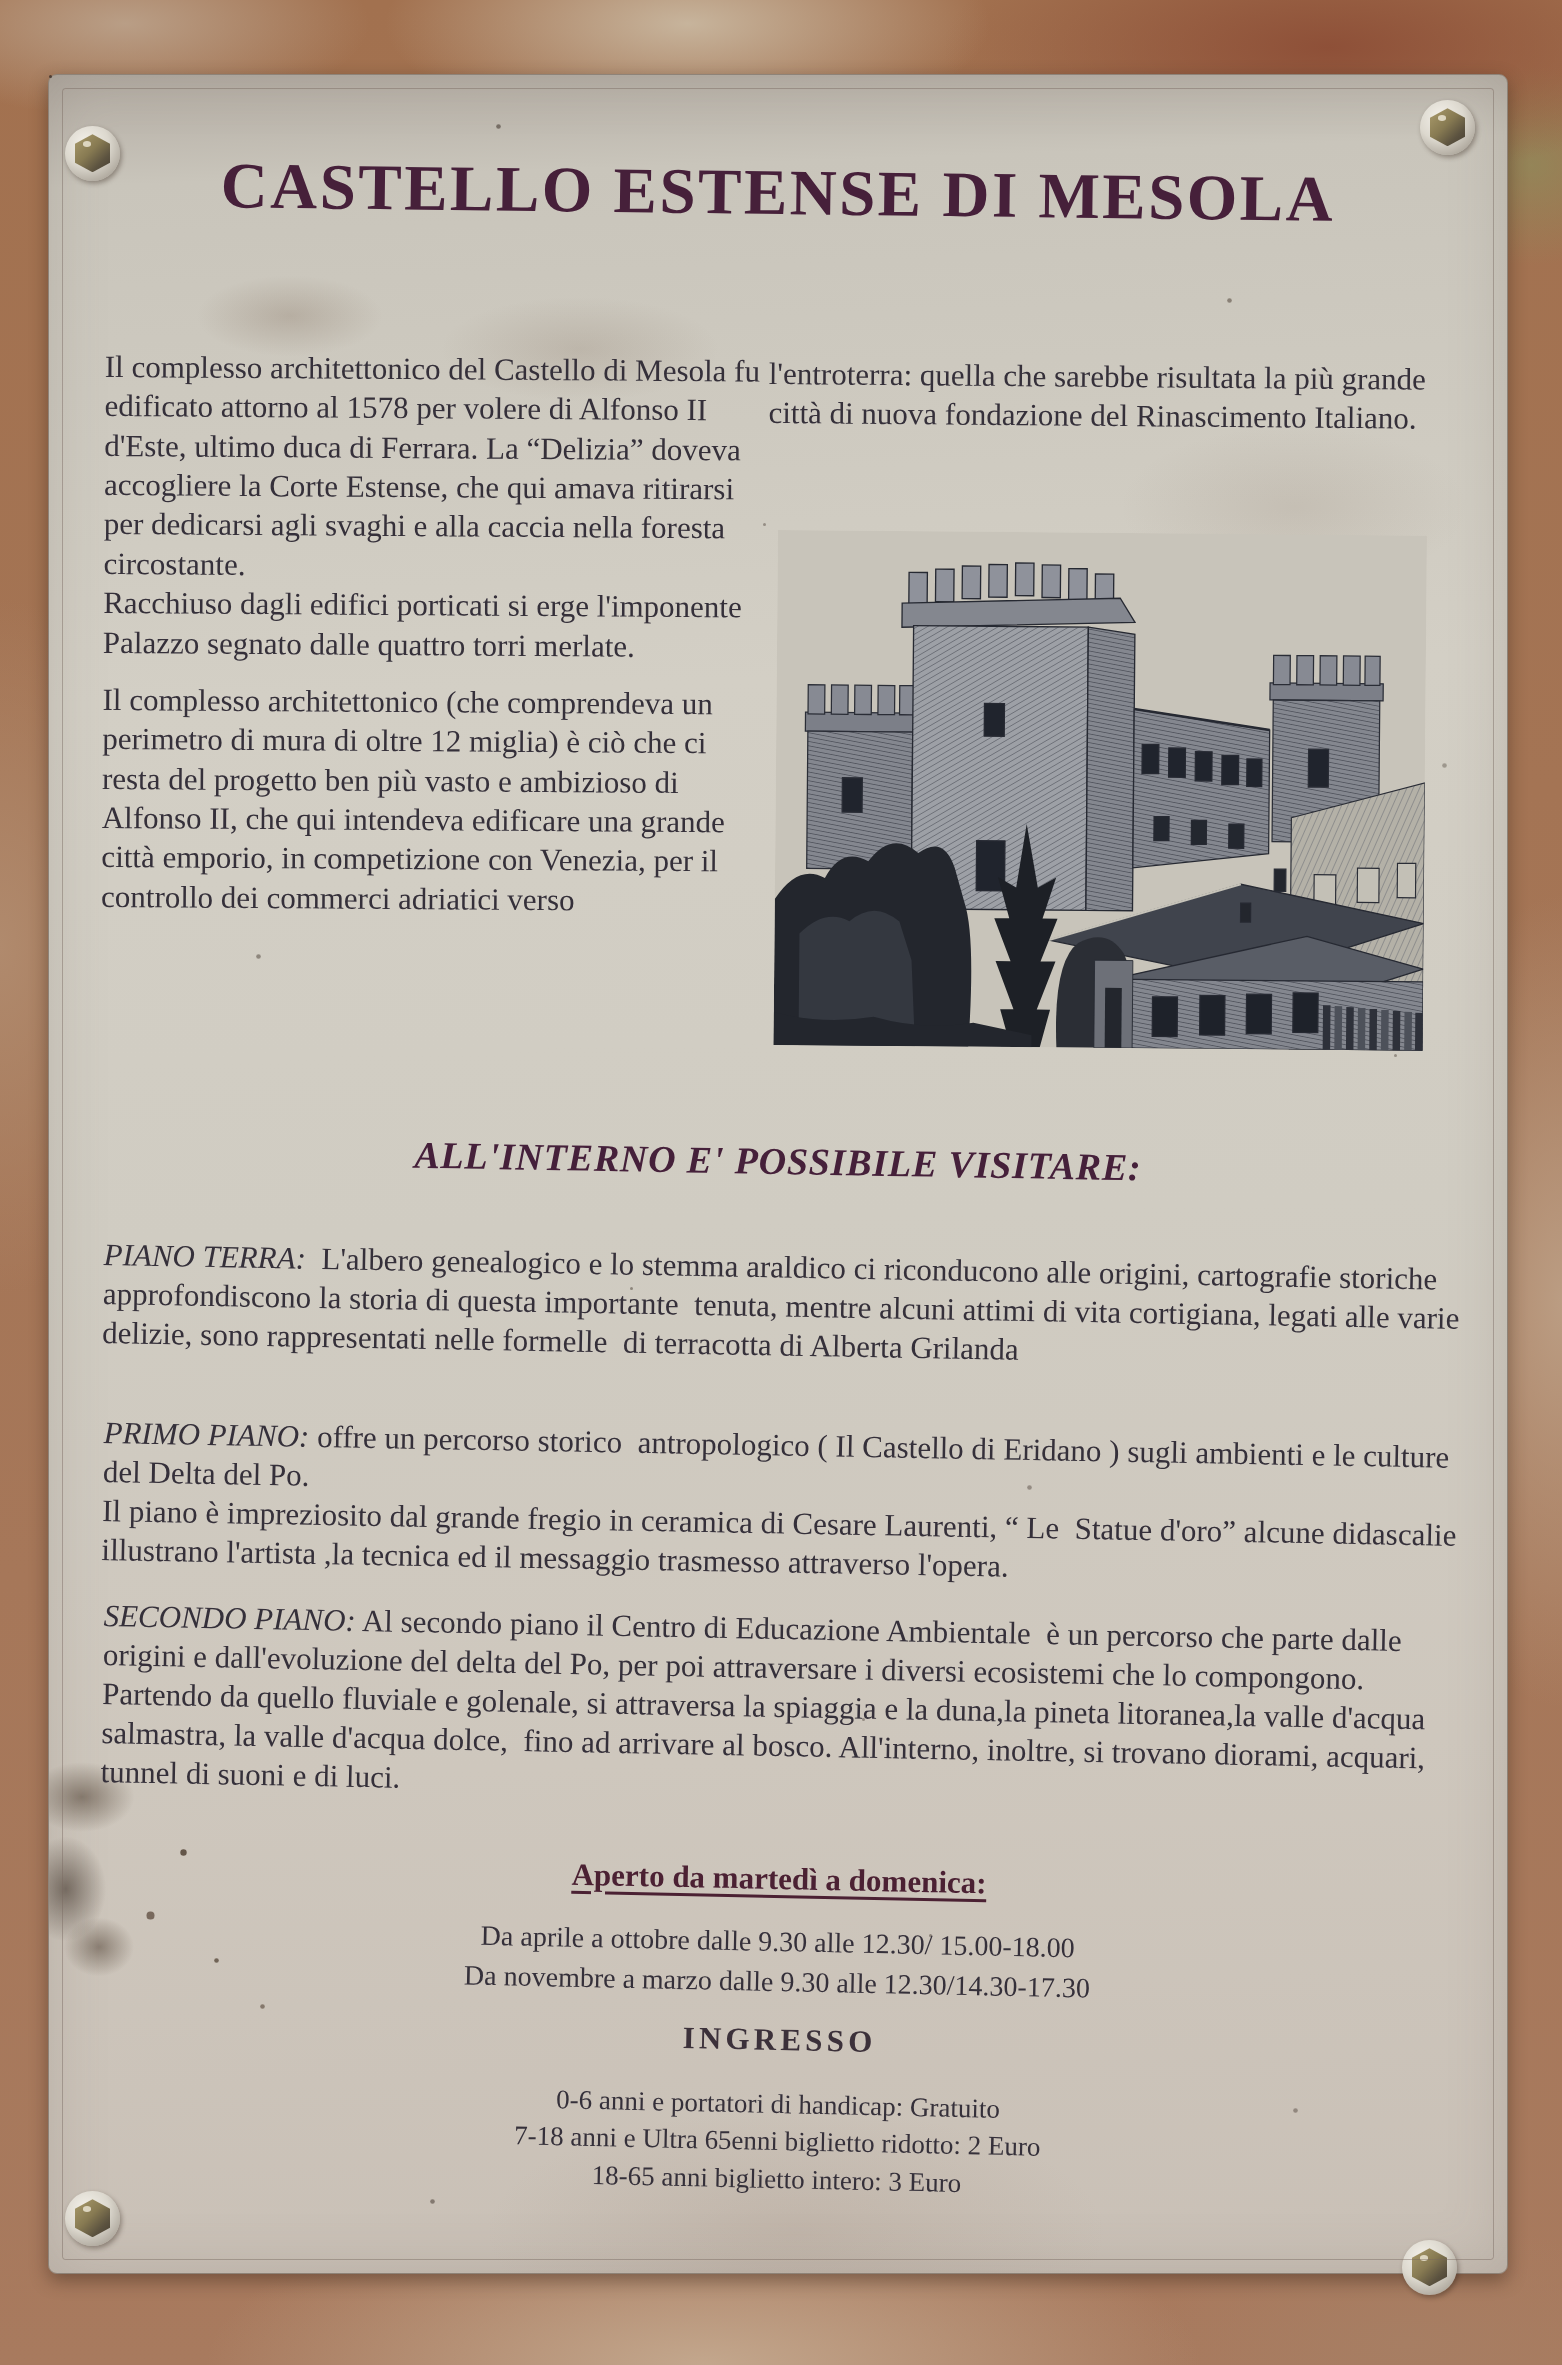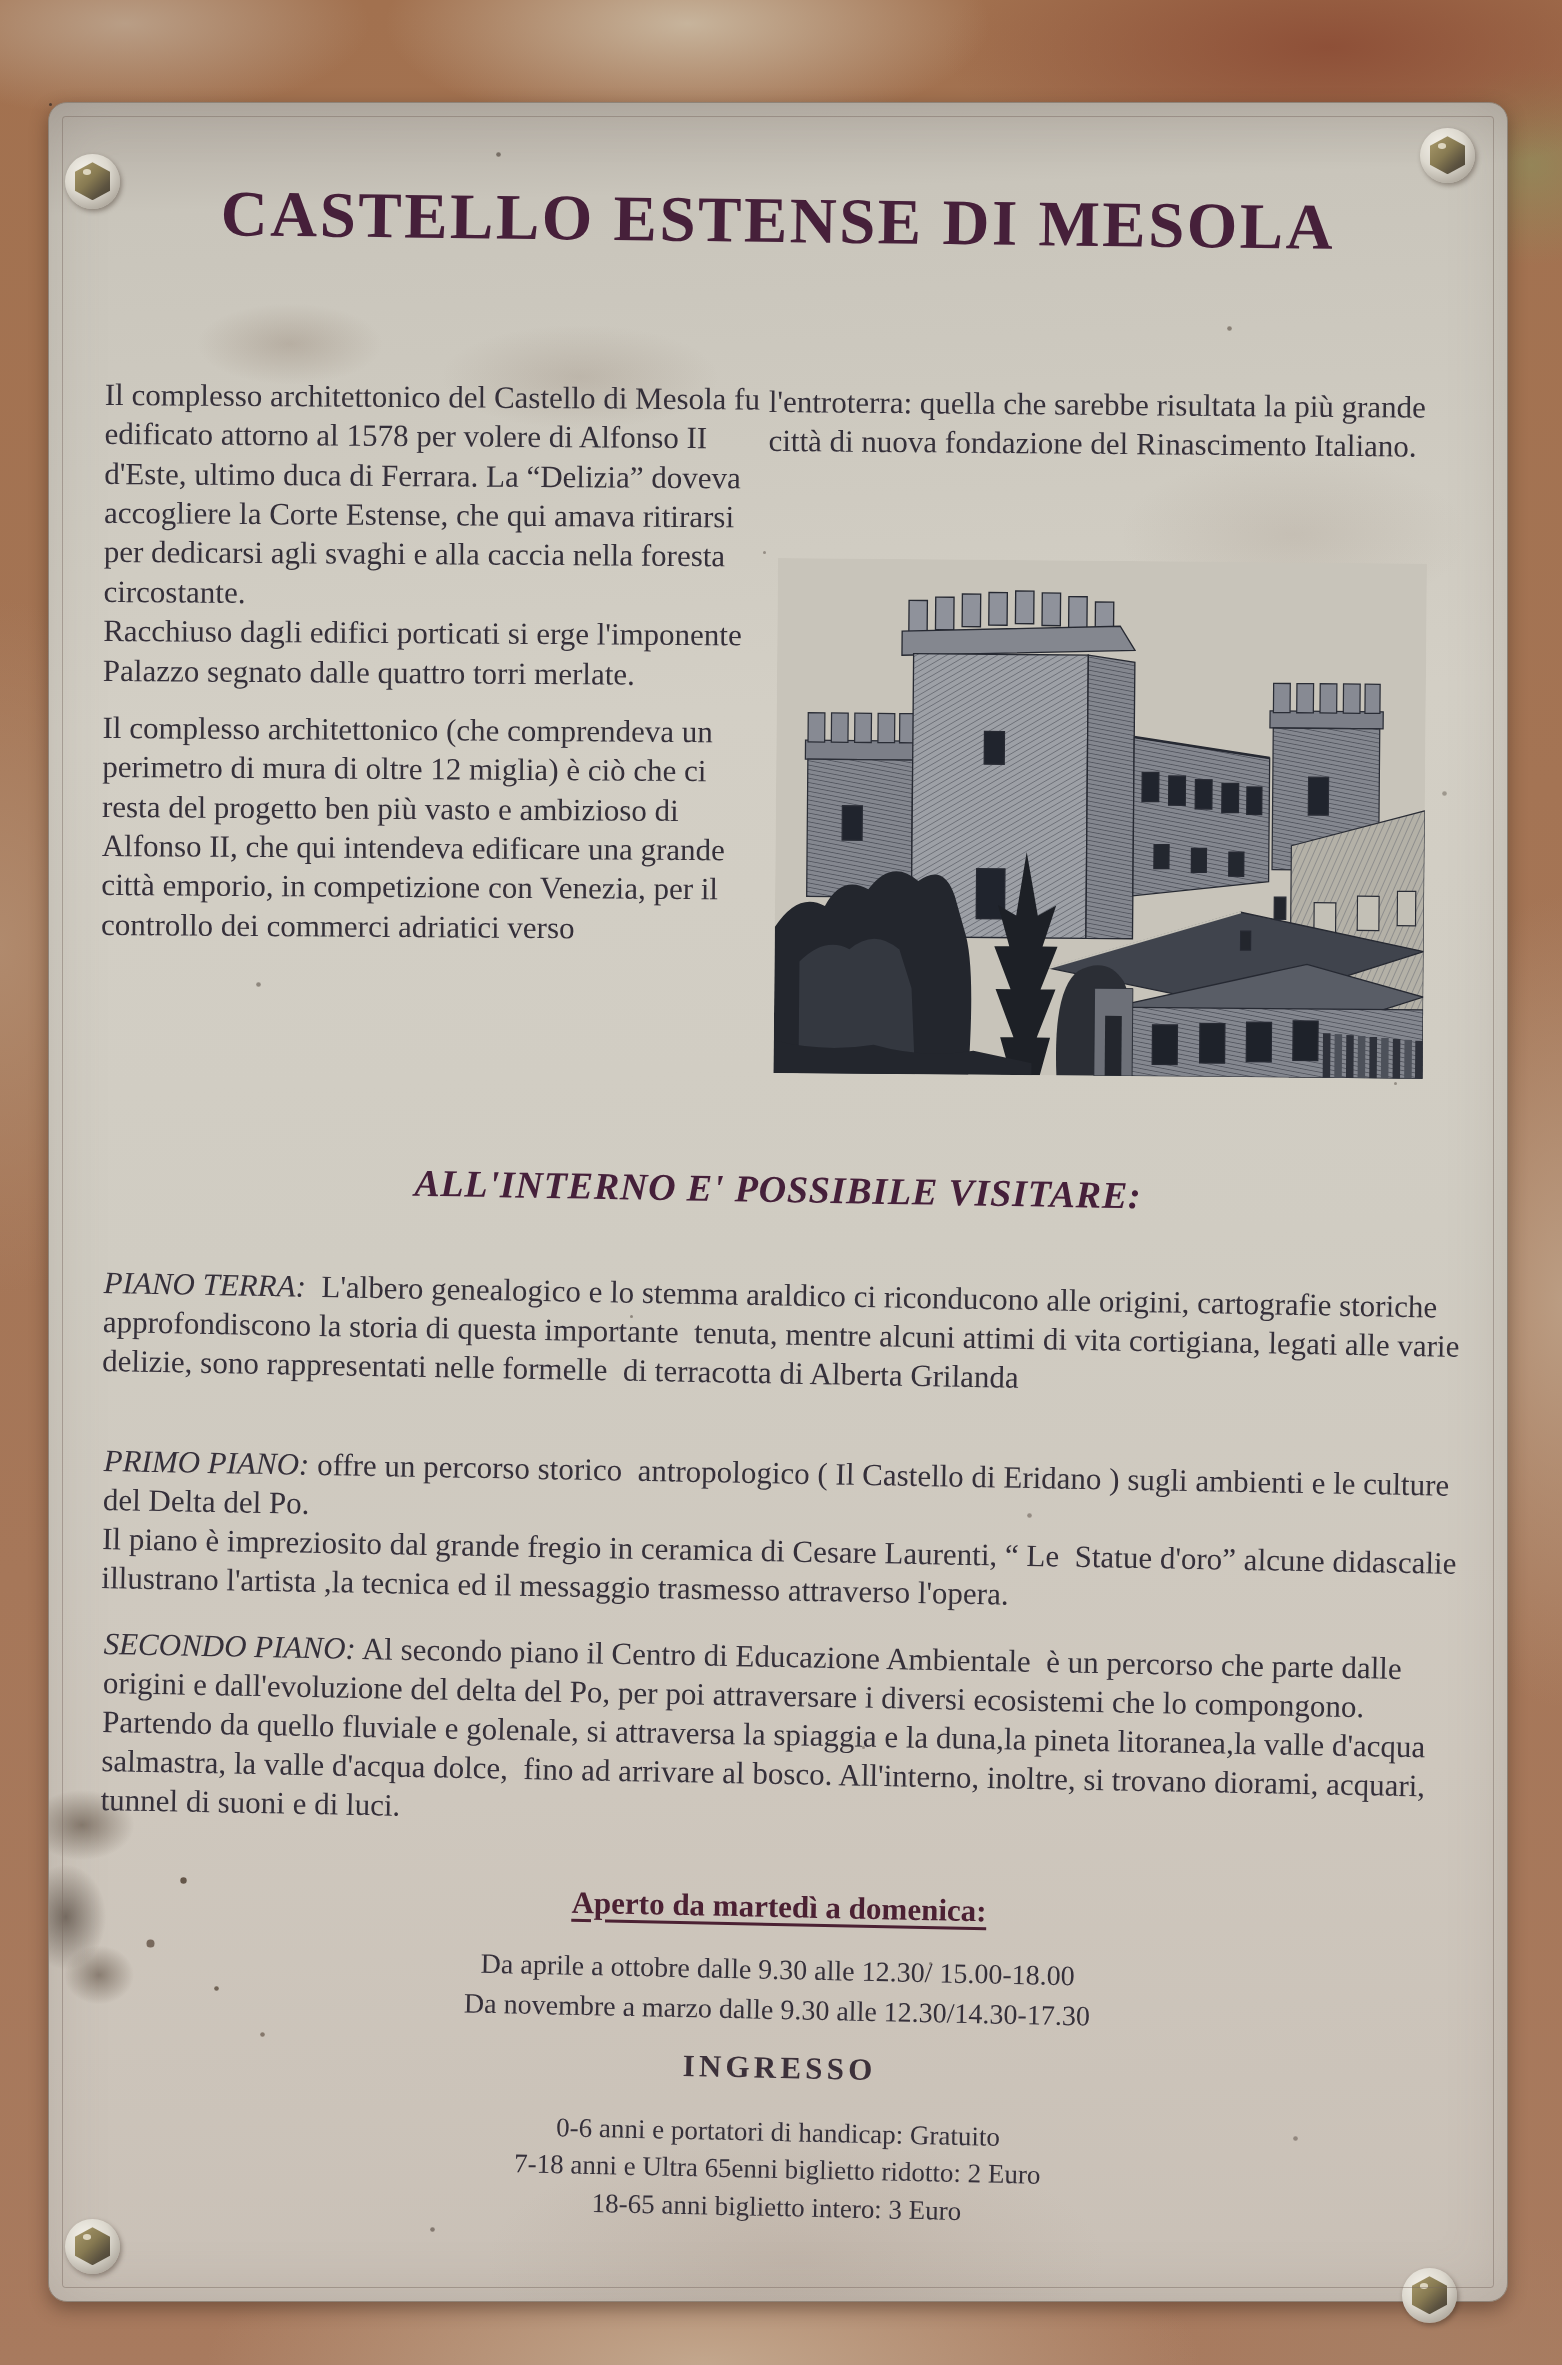--- a/index.html
+++ b/index.html
@@ -11,22 +11,22 @@
       radial-gradient(ellipse 432px 158px at 44% 1%, #c7b49c 0%, rgba(199,180,156,0) 70%),
       radial-gradient(ellipse 515px 174px at 85% 2%, #8e5038 0%, rgba(142,80,56,0) 75%),
       radial-gradient(ellipse 166px 133px at 98% 7%, rgba(136,148,94,.55) 0%, rgba(136,148,94,0) 75%),
       radial-gradient(ellipse 249px 498px at 0% 40%, #b08a6d 0%, rgba(176,138,109,0) 70%),
       radial-gradient(ellipse 232px 581px at 100% 55%, #bb9d83 0%, rgba(187,157,131,0) 70%),
       radial-gradient(ellipse 664px 232px at 45% 100%, #c3a78d 0%, rgba(195,167,141,0) 75%),
       radial-gradient(ellipse 349px 166px at 90% 99%, #a77e63 0%, rgba(167,126,99,0) 75%),
       linear-gradient(#a2714f,#a87a5e);
   }
   .plaque{
-    position:absolute;left:48px;top:102px;width:1458px;height:2198px;
-    border-radius:19px;
+    position:absolute;left:48px;top:74px;width:1458px;height:2198px;
+    border-radius:9px;
     border:1.7px solid #8e8378;
     background:
       radial-gradient(ellipse 75px 50px at 33px 1722px, rgba(74,58,44,.55) 0%, rgba(74,58,44,0) 70%),
       radial-gradient(ellipse 58px 75px at 16.6px 1814px, rgba(61,48,38,.6) 0%, rgba(61,48,38,0) 70%),
       radial-gradient(ellipse 50px 42px at 50px 1872px, rgba(74,58,44,.5) 0%, rgba(74,58,44,0) 70%),
       radial-gradient(ellipse 133px 58px at 241px 241px, rgba(120,98,80,.25) 0%, rgba(120,98,80,0) 70%),
       radial-gradient(ellipse 199px 75px at 531px 274px, rgba(120,98,80,.18) 0%, rgba(120,98,80,0) 70%),
       radial-gradient(ellipse 249px 116px at 1245px 432px, rgba(130,110,95,.14) 0%, rgba(130,110,95,0) 70%),
       radial-gradient(ellipse 415px 166px at 747px 2158px, rgba(150,125,108,.18) 0%, rgba(150,125,108,0) 75%),
       linear-gradient(178deg,#b3aca3 0%,#c9c5bb 5%,#d3cfc5 28%,#d0ccc2 52%,#cec7bd 76%,#c9c0b6 100%);

